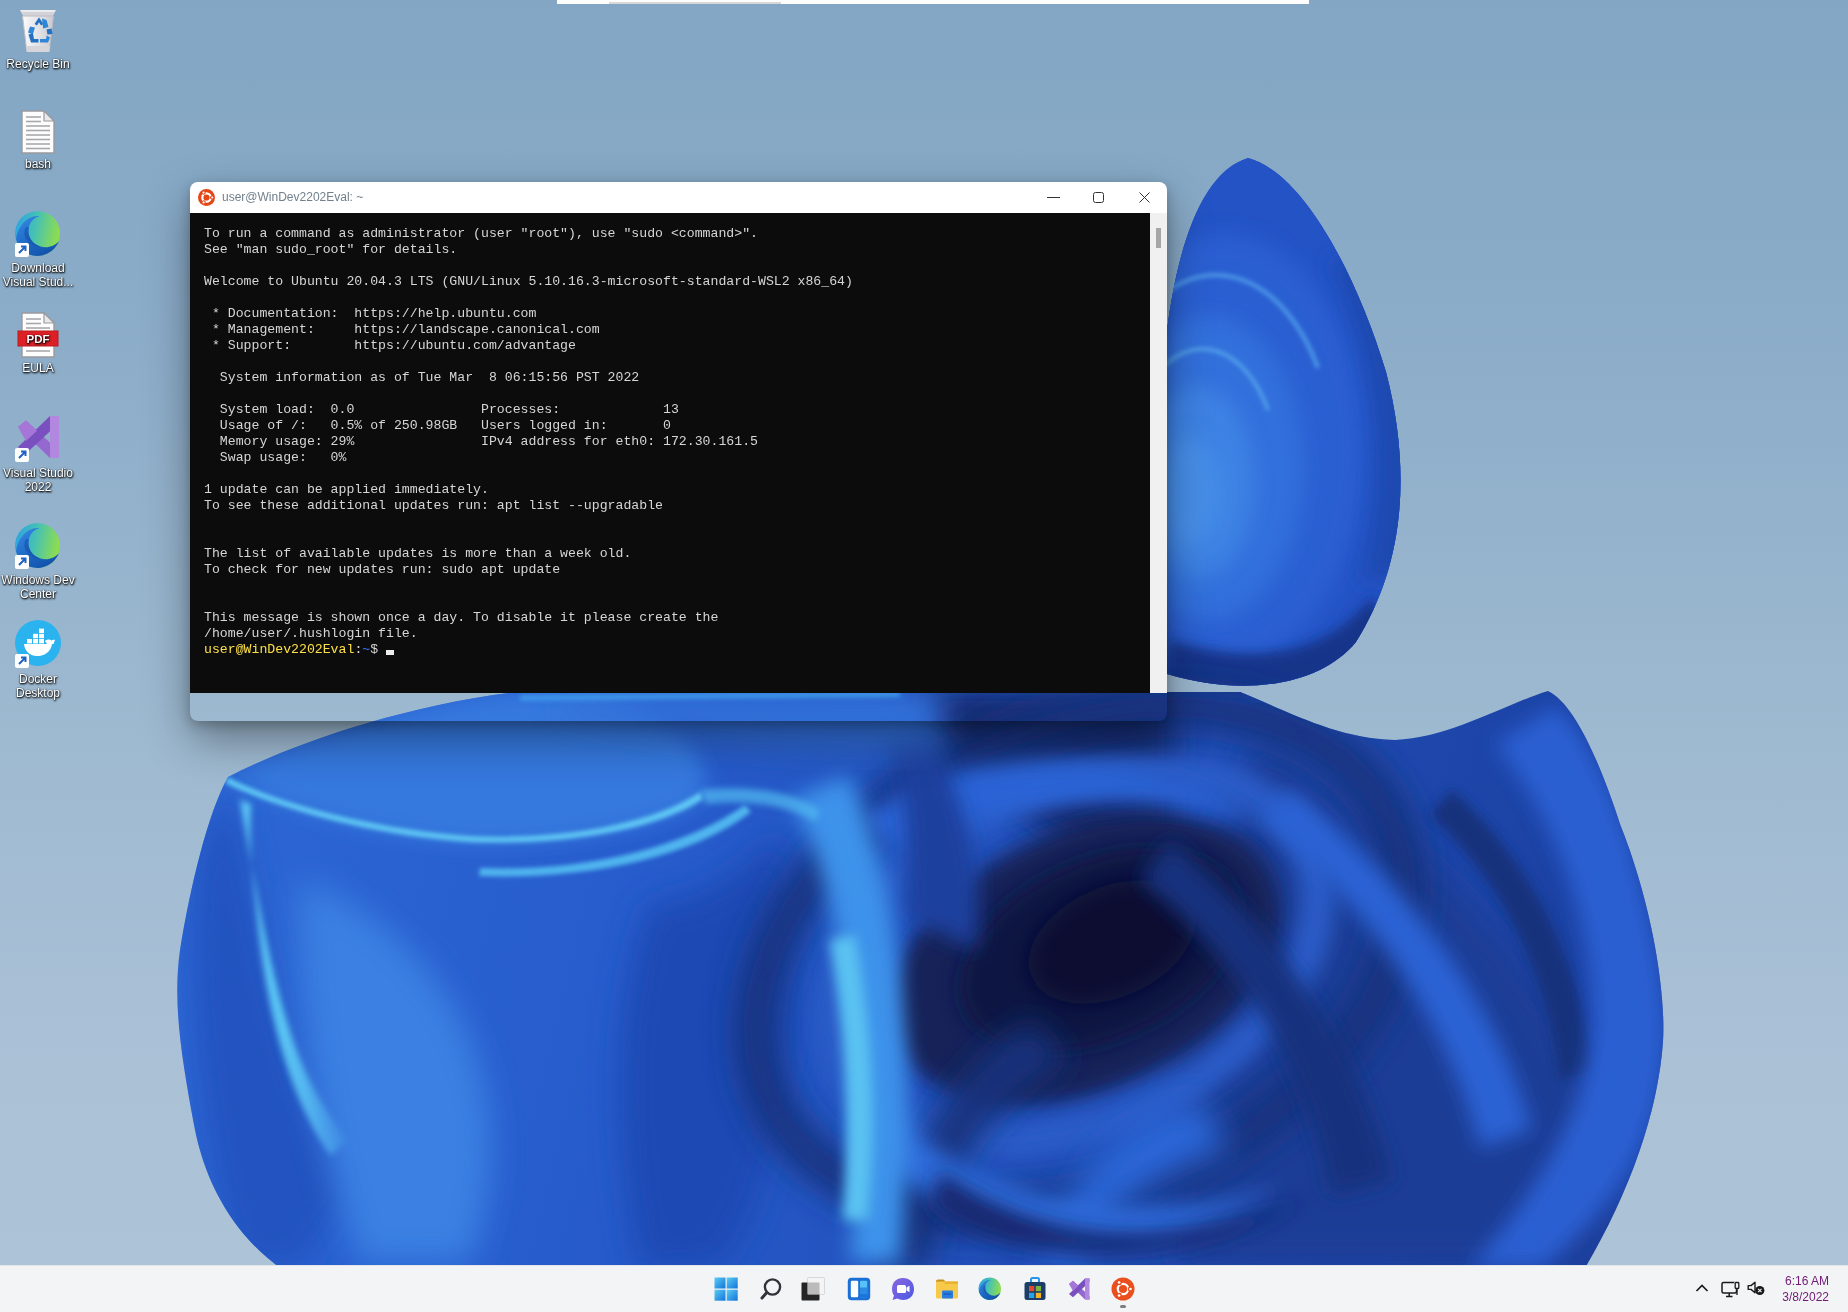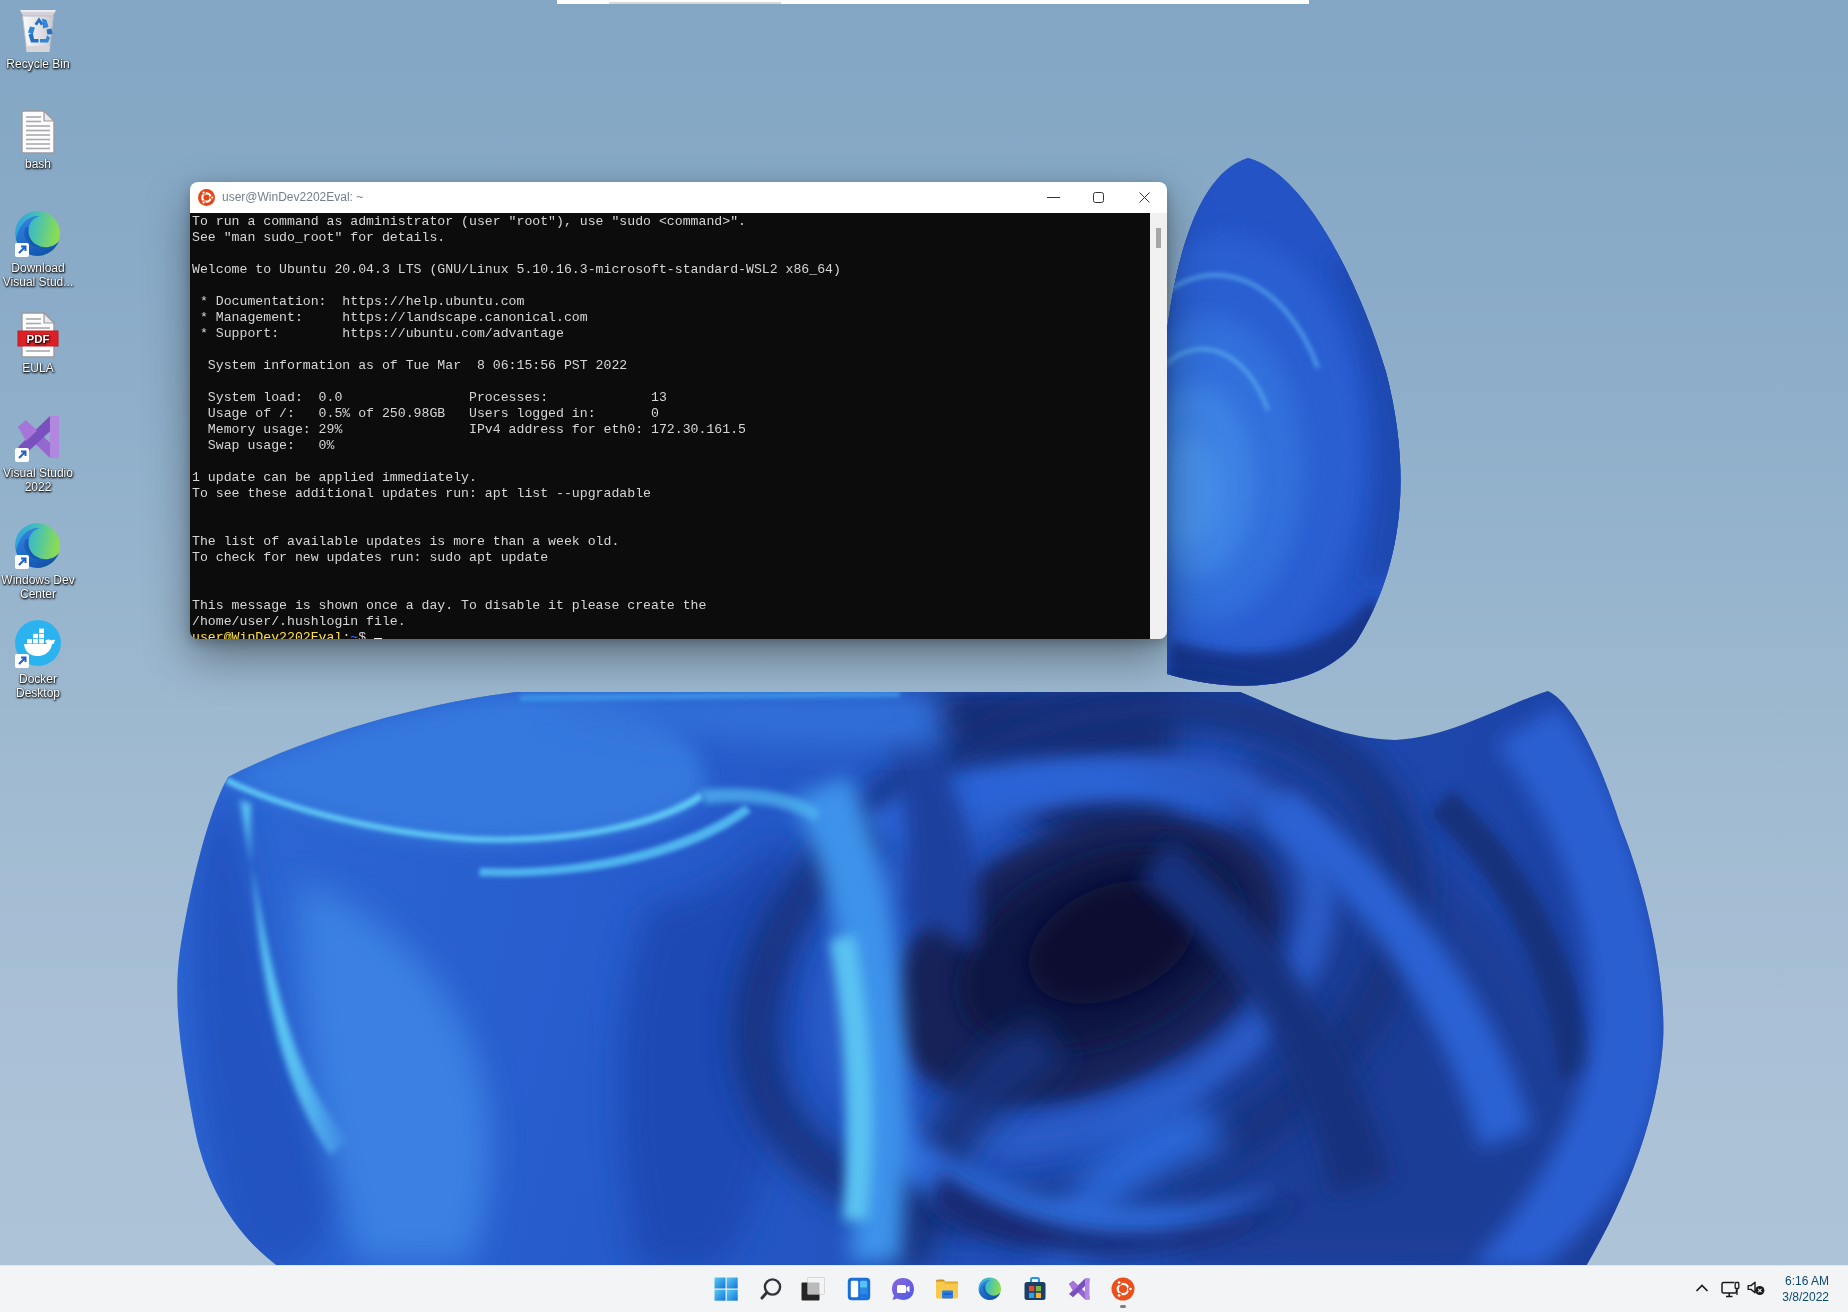--- a/index.html
+++ b/index.html
@@ -11,41 +11,41 @@
   #topstrip .g{position:absolute;left:52px;top:2px;width:172px;height:2px;background:#d8d8d8;}
 
   
   .dicon{position:absolute;width:110px;left:-17px;text-align:center;color:#fff;
          font-size:12px;line-height:13.8px;
          text-shadow:0 1px 2px rgba(0,0,0,.95),1px 1px 2px rgba(0,0,0,.8),0 0 1px rgba(0,0,0,.6);}
   .dicon svg{display:block;margin:0 auto;}
   .dicon .lbl{margin-top:4px;}
 
   
-  #term{position:absolute;left:190px;top:182px;width:977px;height:457px;
+  #term{position:absolute;left:190px;top:182px;width:977px;height:539px;
         border-radius:8px;overflow:hidden;
         box-shadow:0 18px 45px rgba(0,0,0,.38),0 4px 12px rgba(0,0,0,.22);}
   #ttitle{position:absolute;left:0;top:0;width:100%;height:31px;background:#ffffff;}
   #ttitle .ticon{position:absolute;left:8px;top:7px;}
   #ttitle .ttext{position:absolute;left:32px;top:8px;font-size:12px;color:#72808d;}
   .caption{position:absolute;top:0;width:45px;height:31px;text-align:center;
            line-height:31px;color:#404040;}
   #tbody{position:absolute;left:0;top:31px;width:960px;height:480px;background:#0c0c0c;}
-  #tbody pre{margin:0;padding:1px 0 0 2px;font-family:"Liberation Mono",monospace;
+  #tbody pre{margin:12px;padding:1px 0 0 2px;font-family:"Liberation Mono",monospace;
              font-size:13.2px;line-height:16px;color:#d6d6d6;}
   #tscroll{position:absolute;left:960px;top:31px;width:17px;height:480px;background:#f0f0f0;}
   #tscroll .thumb{position:absolute;left:6px;top:15px;width:5px;height:20px;background:#a6a6a6;}
   .grn{color:#fde047;} .blu{color:#3b78ff;}
   #cursor{display:inline-block;width:8px;height:5px;background:#ededed;margin-bottom:-2px;}
 
   
   #taskbar{position:absolute;left:0;top:1265px;width:1848px;height:47px;background:#f3f4f6;
            border-top:1px solid rgba(0,0,0,0.06);box-sizing:border-box;}
   .tbi{position:absolute;top:11px;width:24px;height:24px;}
-  #tray{position:absolute;right:19px;top:7px;text-align:right;font-size:12px;color:#0c4a6e;line-height:16px;margin-left:28px;}
+  #tray{position:absolute;right:19px;top:7px;text-align:right;font-size:12px;color:#701a75;line-height:16px;margin-left:28px;}
   .trayicon{position:absolute;top:15px;}
   #ubind{position:absolute;left:1120px;top:1305px;width:6px;height:3px;border-radius:2px;background:#7e7e7e;}
 </style>
 </head>
 <body>
 <svg id="wall" viewBox="0 0 1848 1312" preserveAspectRatio="none">
 <defs>
   <linearGradient id="bg" x1="0" y1="0" x2="0" y2="1">
     <stop offset="0" stop-color="#82a6c4"></stop>
     <stop offset="0.28" stop-color="#8dadc9"></stop>

